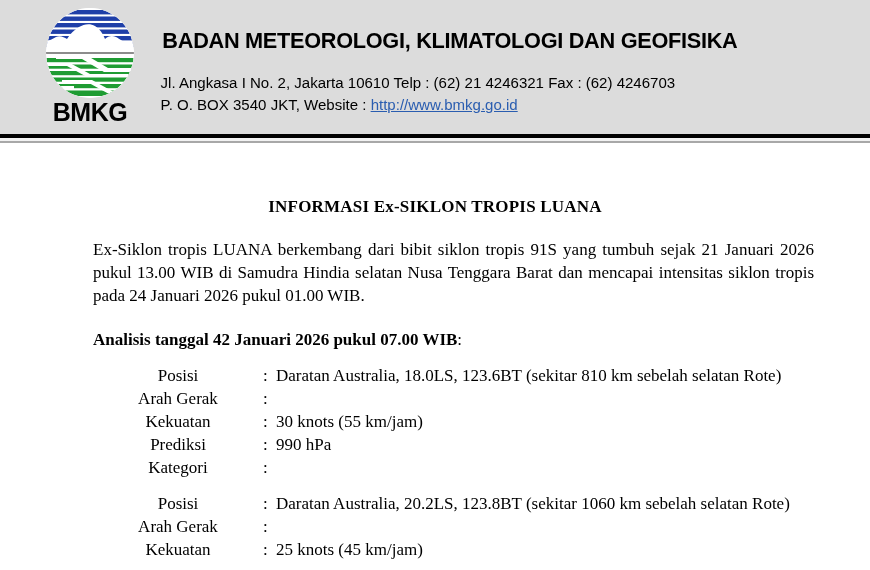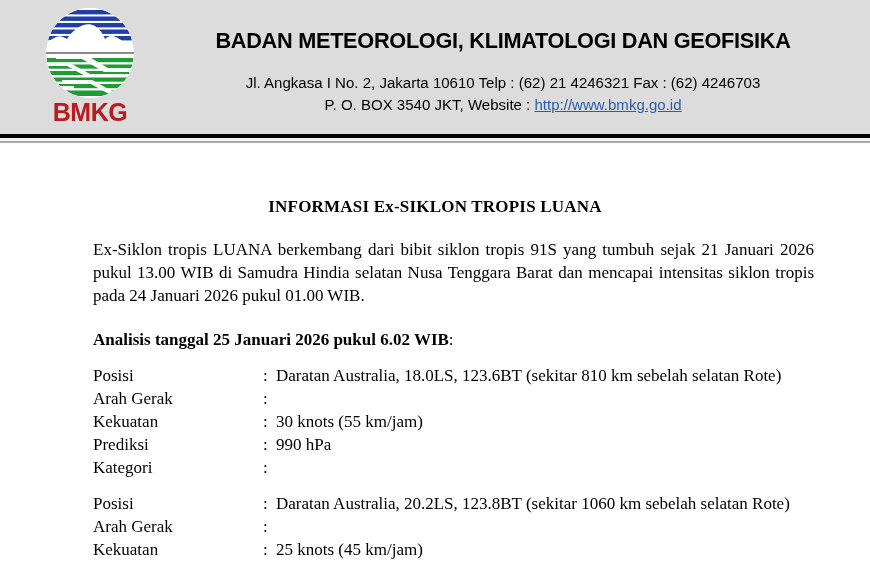--- a/index.html
+++ b/index.html
@@ -63,30 +63,30 @@
     background: #ffffff;
   }
   .logo-mark svg { display: block; }
   .logo-word {
     font-family: "Liberation Sans", sans-serif;
     font-weight: bold;
     font-size: 25px;
     letter-spacing: -0.5px;
     line-height: 26px;
     margin-top: 1px;
-    color: #b91c1c;
+    color: #000000;
   }
 
   
   .lh-text {
     position: absolute;
     left: 150px;
     top: 0;
     width: 706px;
-    text-align: center;
+    text-align: left;
   }
   .org-name {
     font-family: "Liberation Sans", sans-serif;
     font-weight: bold;
     font-size: 22.5px;
     letter-spacing: -0.3px;
     line-height: 26px;
     margin-top: 28px;
     white-space: nowrap;
     transform: scaleX(0.965);
@@ -155,20 +155,21 @@
     line-height: 23px;
   }
   .kv-row {
     display: flex;
     align-items: baseline;
     white-space: nowrap;
   }
   .kv-label {
     width: 170px;
     flex: 0 0 170px;
+    text-align: center;
   }
   .kv-colon {
     width: 13px;
     flex: 0 0 13px;
   }
   .kv-value {
     flex: 1 1 auto;
   }
 </style>
 </head>
@@ -241,21 +242,21 @@
 <div class="rule-gap"></div>
 <div class="rule-gray"></div>
 <div class="rule-bottom-space"></div>
 
 <div class="doc-body">
 
   <div class="doc-title">INFORMASI Ex-SIKLON TROPIS LUANA</div>
 
   <div class="intro">Ex-Siklon tropis LUANA berkembang dari bibit siklon tropis 91S yang tumbuh sejak 21 Januari 2026 pukul 13.00 WIB di Samudra Hindia selatan Nusa Tenggara Barat dan mencapai intensitas siklon tropis pada 24 Januari 2026 pukul 01.00 WIB.</div>
 
-  <div class="section-head"><span>Analisis tanggal 25 Januari 2026 pukul 6.02 WIB</span><span class="plain">:</span></div>
+  <div class="section-head"><span>Analisis tanggal 42 Januari 2026 pukul 07.00 WIB</span><span class="plain">:</span></div>
 
   <div class="kv-table">
     <div class="kv-row">
       <div class="kv-label">Posisi</div>
       <div class="kv-colon">:</div>
       <div class="kv-value">Daratan Australia, 18.0LS, 123.6BT (sekitar 810 km sebelah selatan Rote)</div>
     </div>
     <div class="kv-row">
       <div class="kv-label">Arah Gerak</div>
       <div class="kv-colon">:</div>

